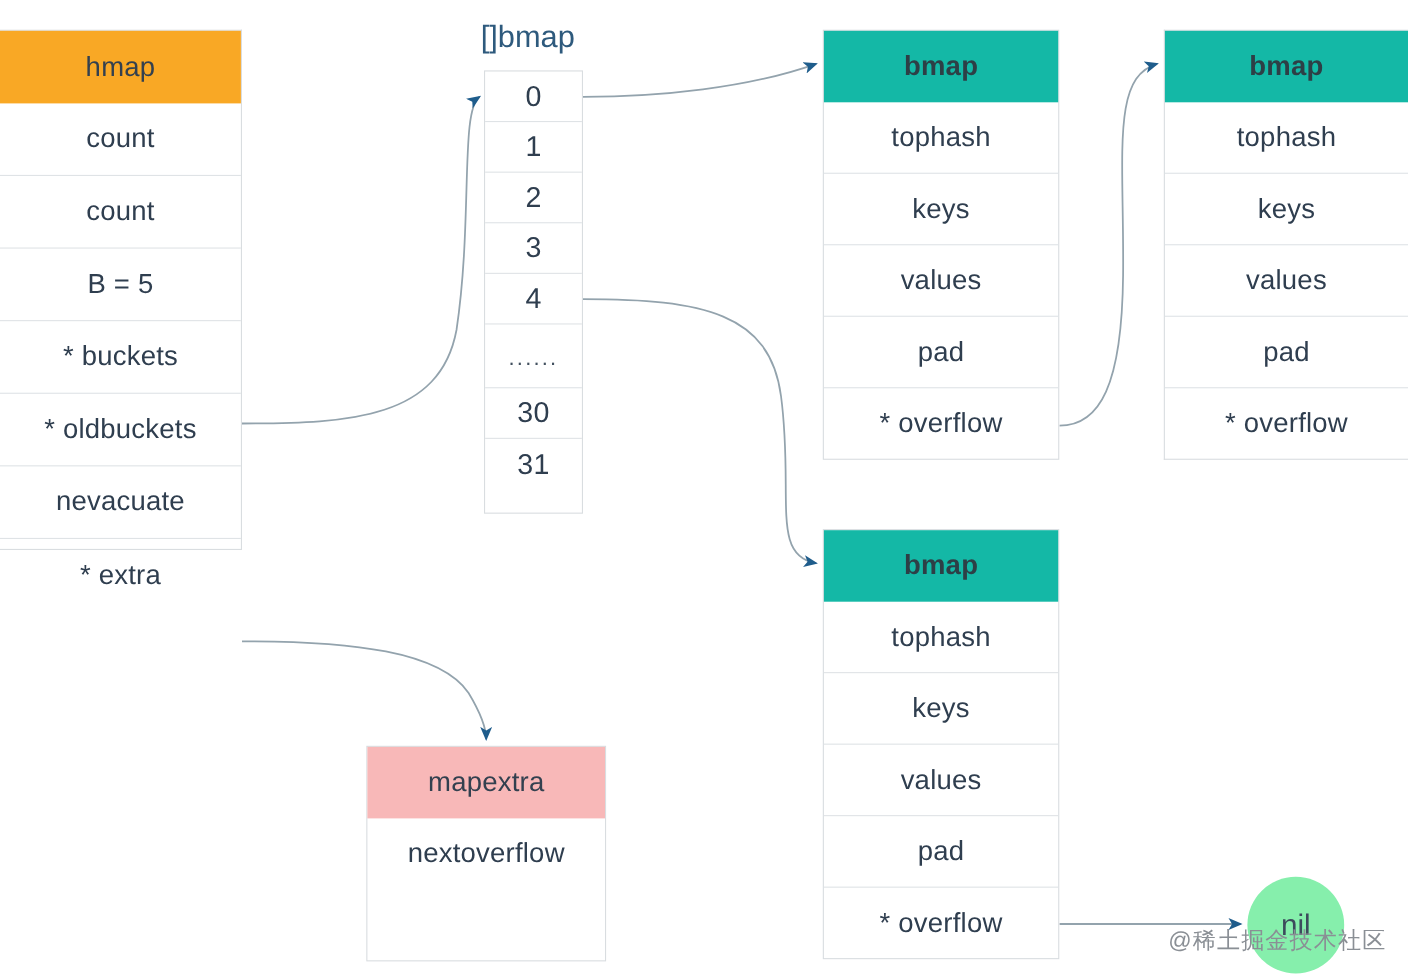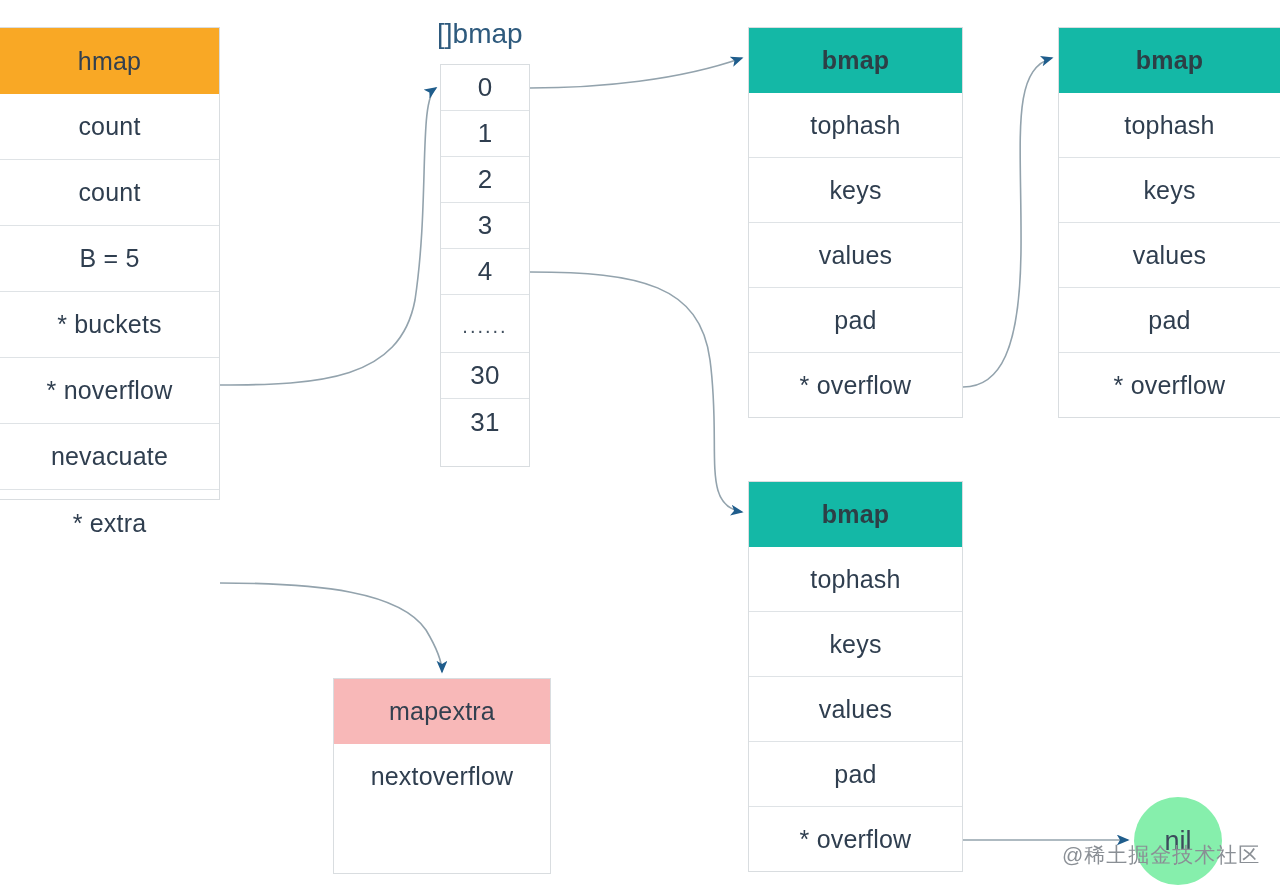--- a/index.html
+++ b/index.html
@@ -175,21 +175,21 @@
 
     <path class="conn" marker-end="url(#arrow)" d="M220,583 C320,583 400,592 426,630 C438,650 442,662 442,672"></path>
   </svg>
 
   <div class="struct" id="hmap">
     <div class="row head">hmap</div>
     <div class="row">count</div>
     <div class="row">count</div>
     <div class="row">B = 5</div>
     <div class="row">* buckets</div>
-    <div class="row">* noverflow</div>
+    <div class="row">* oldbuckets</div>
     <div class="row">nevacuate</div>
     <div class="row">* extra</div>
   </div>
 
   <div id="arr-title">[]bmap</div>
 
   <div class="struct" id="bmaparr">
     <div class="row">0</div>
     <div class="row">1</div>
     <div class="row">2</div>

